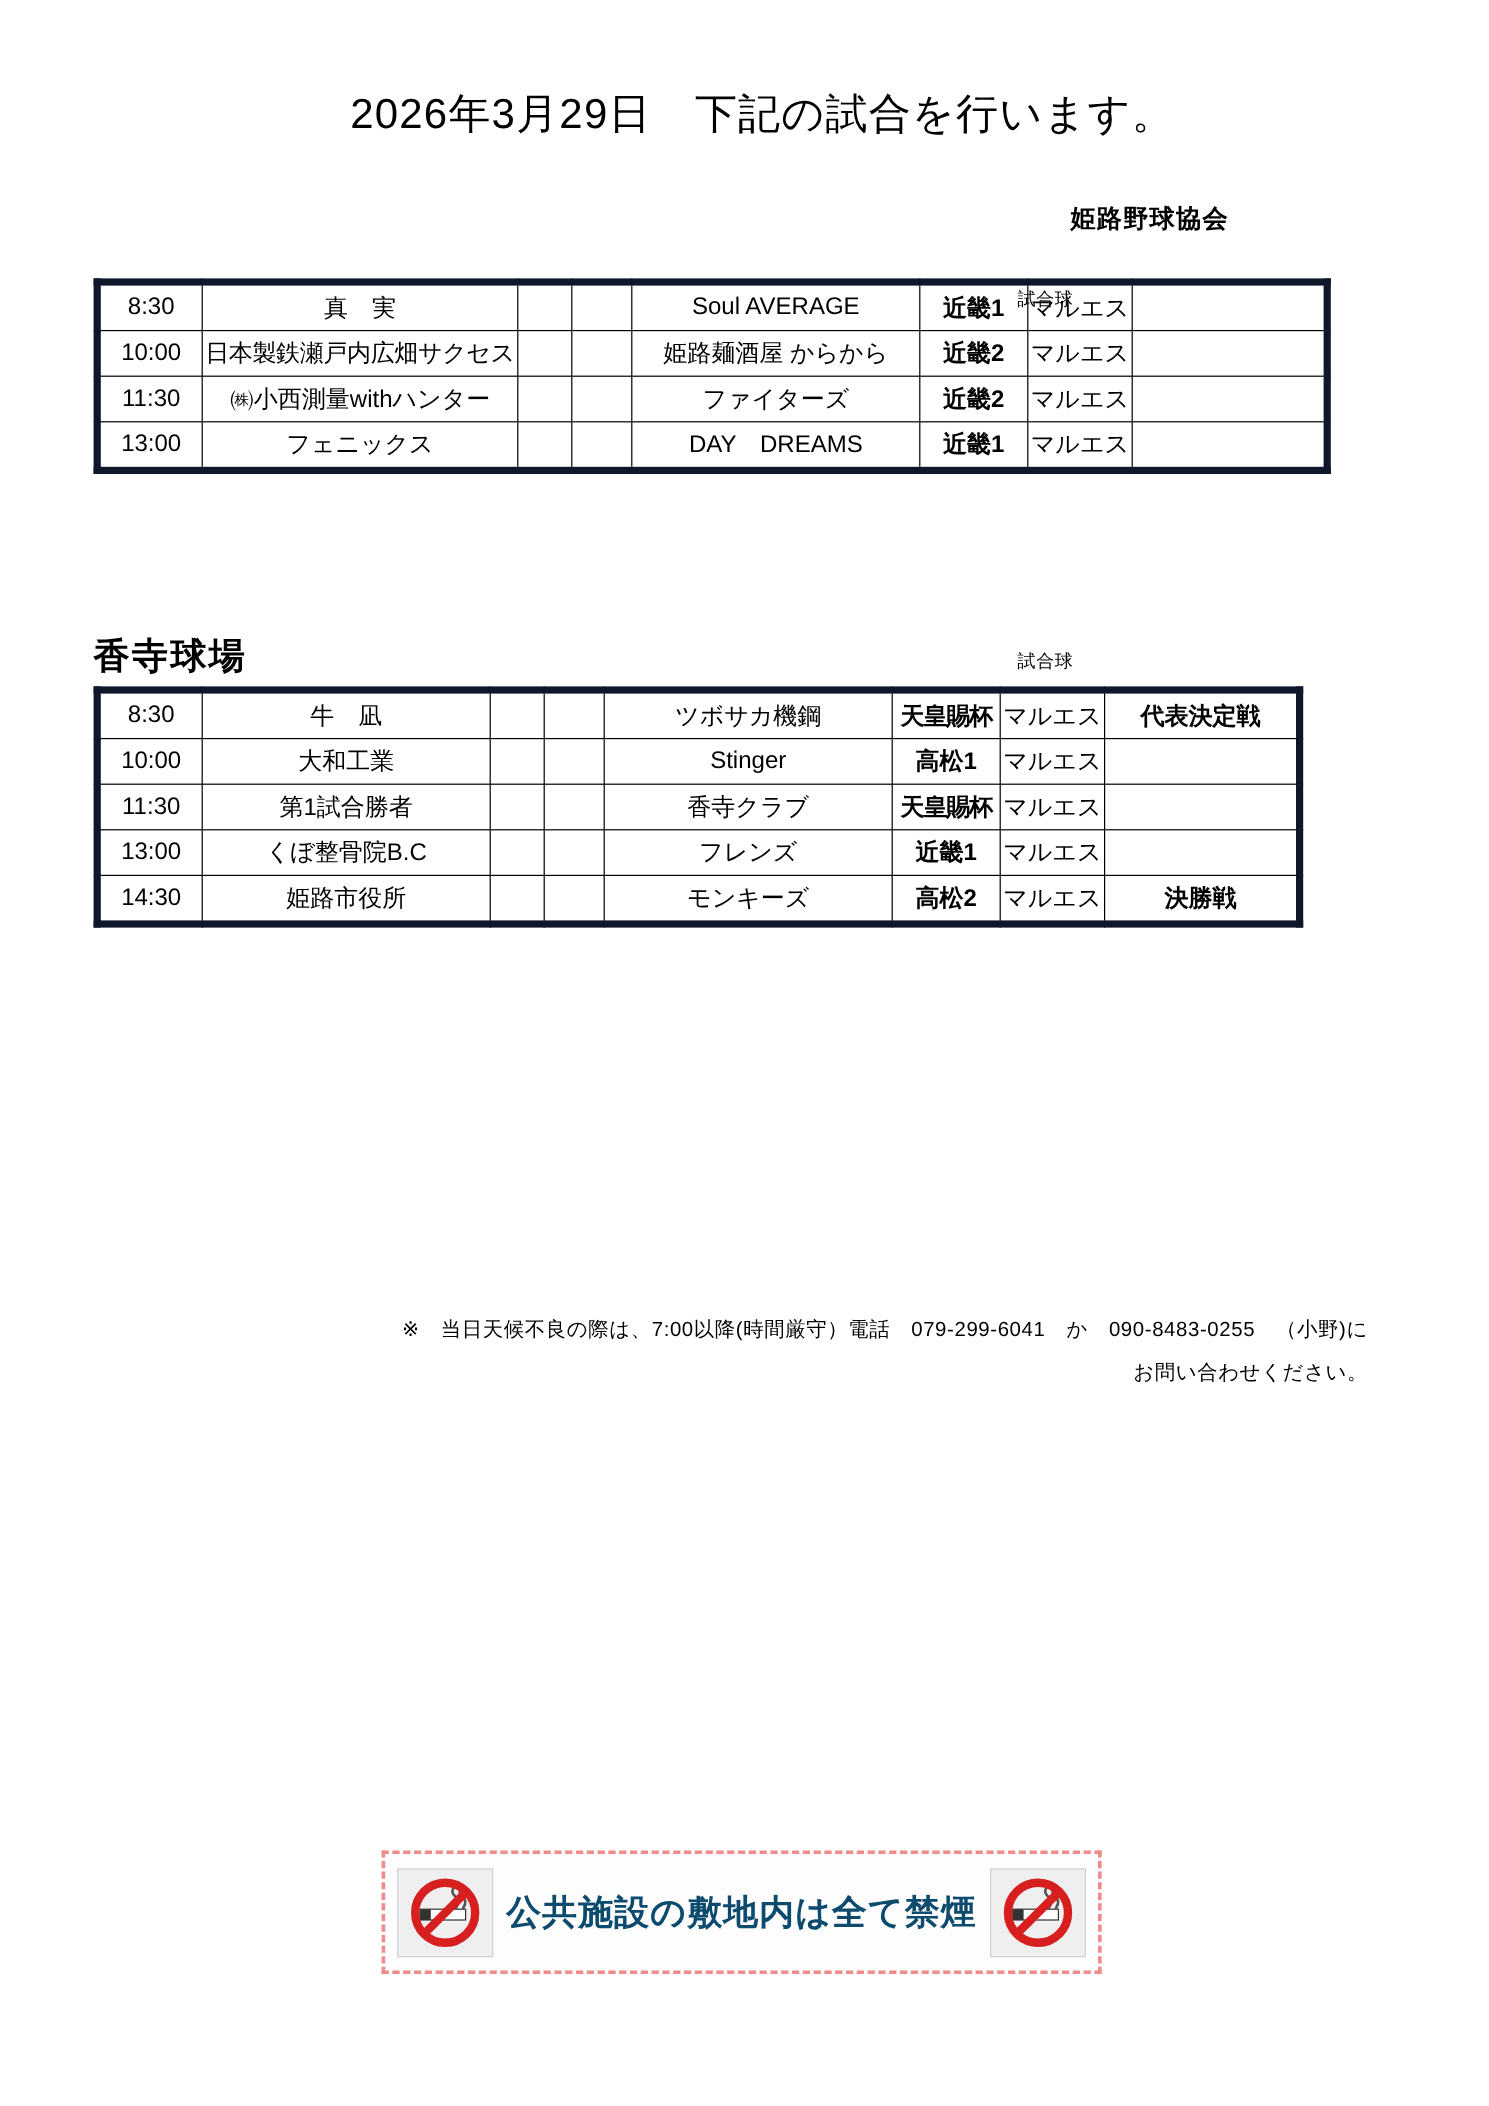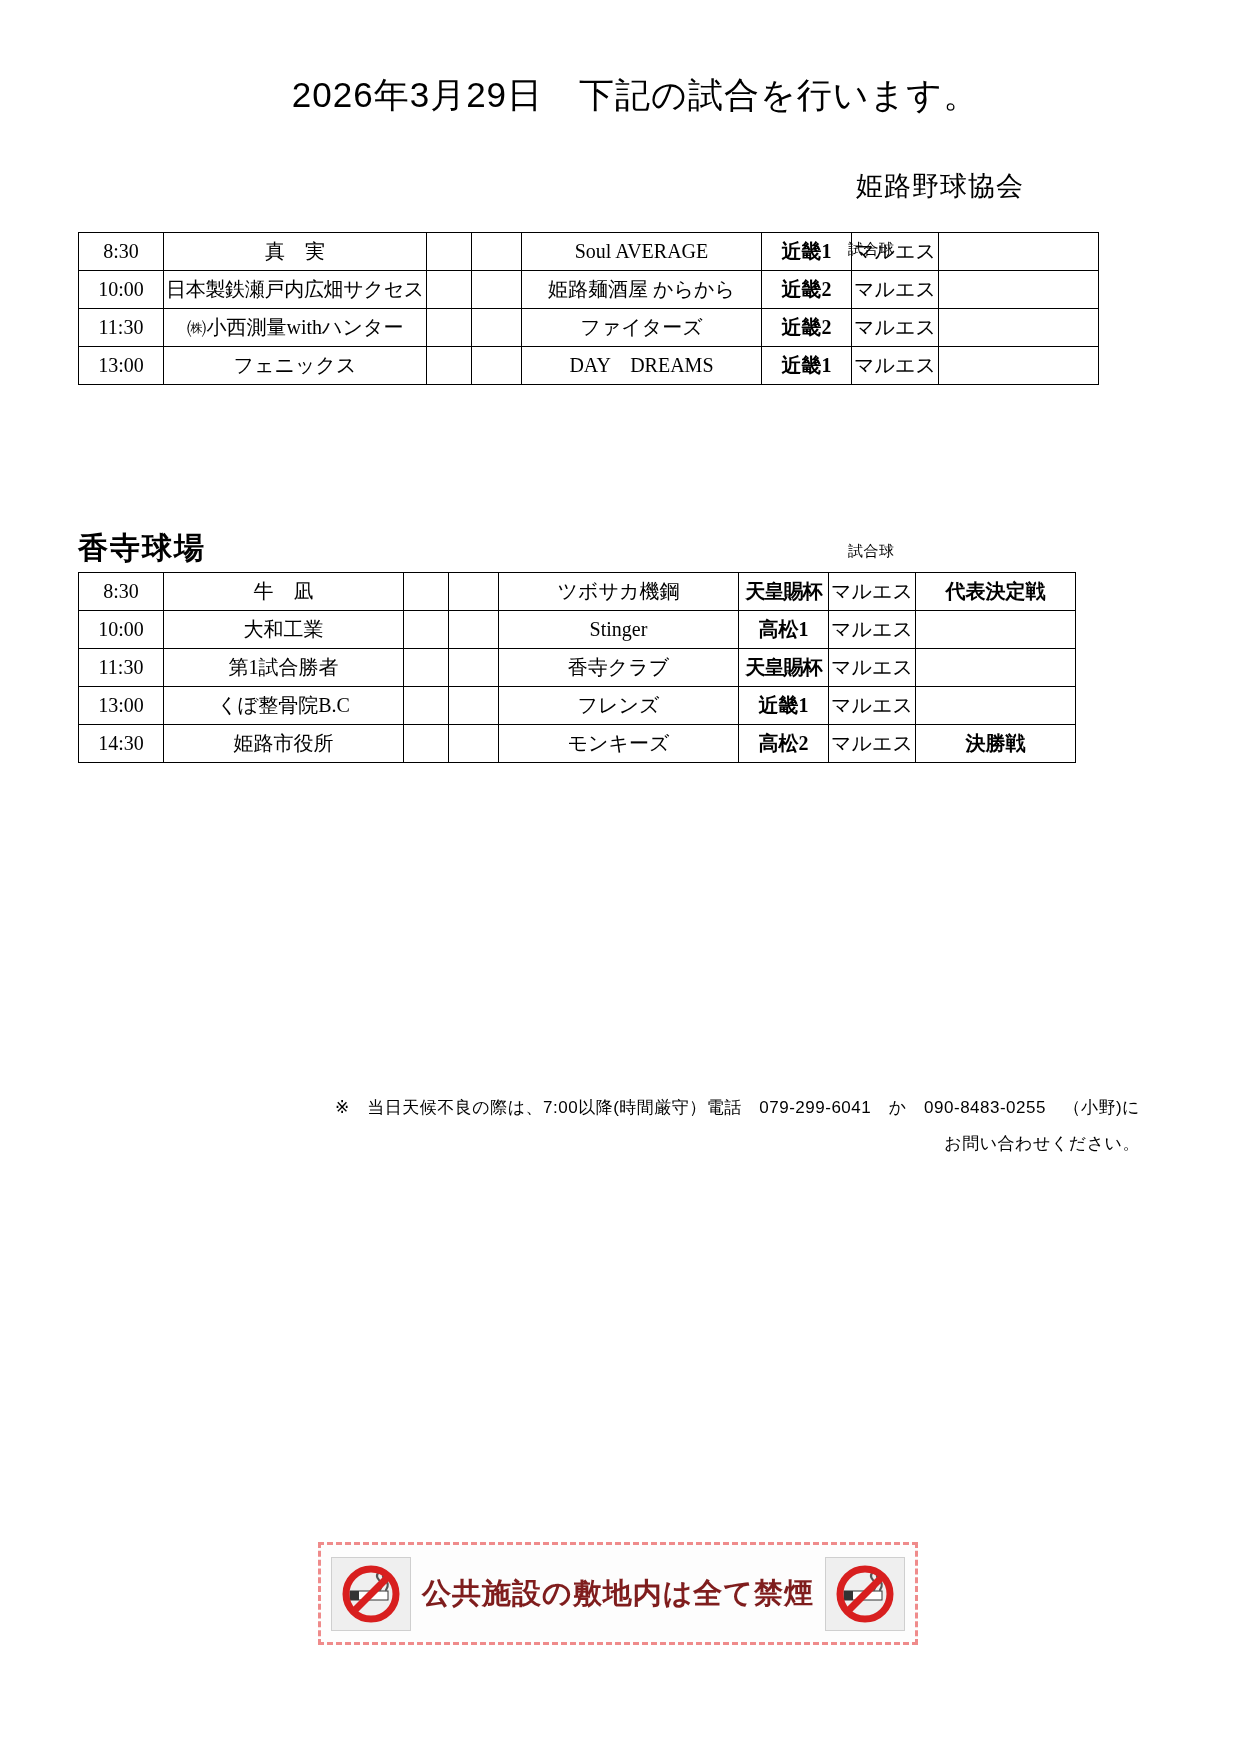--- a/index.html
+++ b/index.html
@@ -34,22 +34,22 @@
     font-size: 35px;
     letter-spacing: 1px;
     font-weight: 400;
     white-space: pre;
   }
 
   .association {
     position: absolute;
     top: 168px;
     right: 232px;
-    font-size: 27px;
-    font-weight: 400;
+    font-size: 21px;
+    font-weight: 700;
     letter-spacing: 1px;
   }
 
   
   .section {
     position: absolute;
     left: 63px;
     width: 1110px;
   }
   .section-1 { top: 228px; }
@@ -70,22 +70,21 @@
     left: 770px;
     font-size: 15px;
     letter-spacing: 0.5px;
     white-space: nowrap;
   }
 
   table.sched {
     border-collapse: collapse;
     table-layout: fixed;
     margin-top: 4px;
-    border: 1px solid #0f172a;
-    font-family: Liberation Serif, serif;
+    border: 6px solid #0f172a;
   }
   table.sched td {
     border: 1px solid #000;
     height: 37px;
     padding: 0 2px;
     text-align: center;
     vertical-align: middle;
     font-size: 20px;
     overflow: hidden;
     white-space: nowrap;
@@ -127,21 +126,21 @@
     background: #fdfdfd;
     display: flex;
     align-items: center;
     justify-content: space-between;
     box-sizing: border-box;
     padding: 0 10px;
   }
   .nosmoke-text {
     flex: 1;
     text-align: center;
-    color: #7f1d1d;
+    color: #0c4a6e;
     font-size: 29px;
     font-weight: 700;
     letter-spacing: 1px;
   }
   .ns-icon {
     width: 78px;
     height: 72px;
     flex: 0 0 auto;
     background: #efefef;
     border: 1px solid #cfcfcf;

